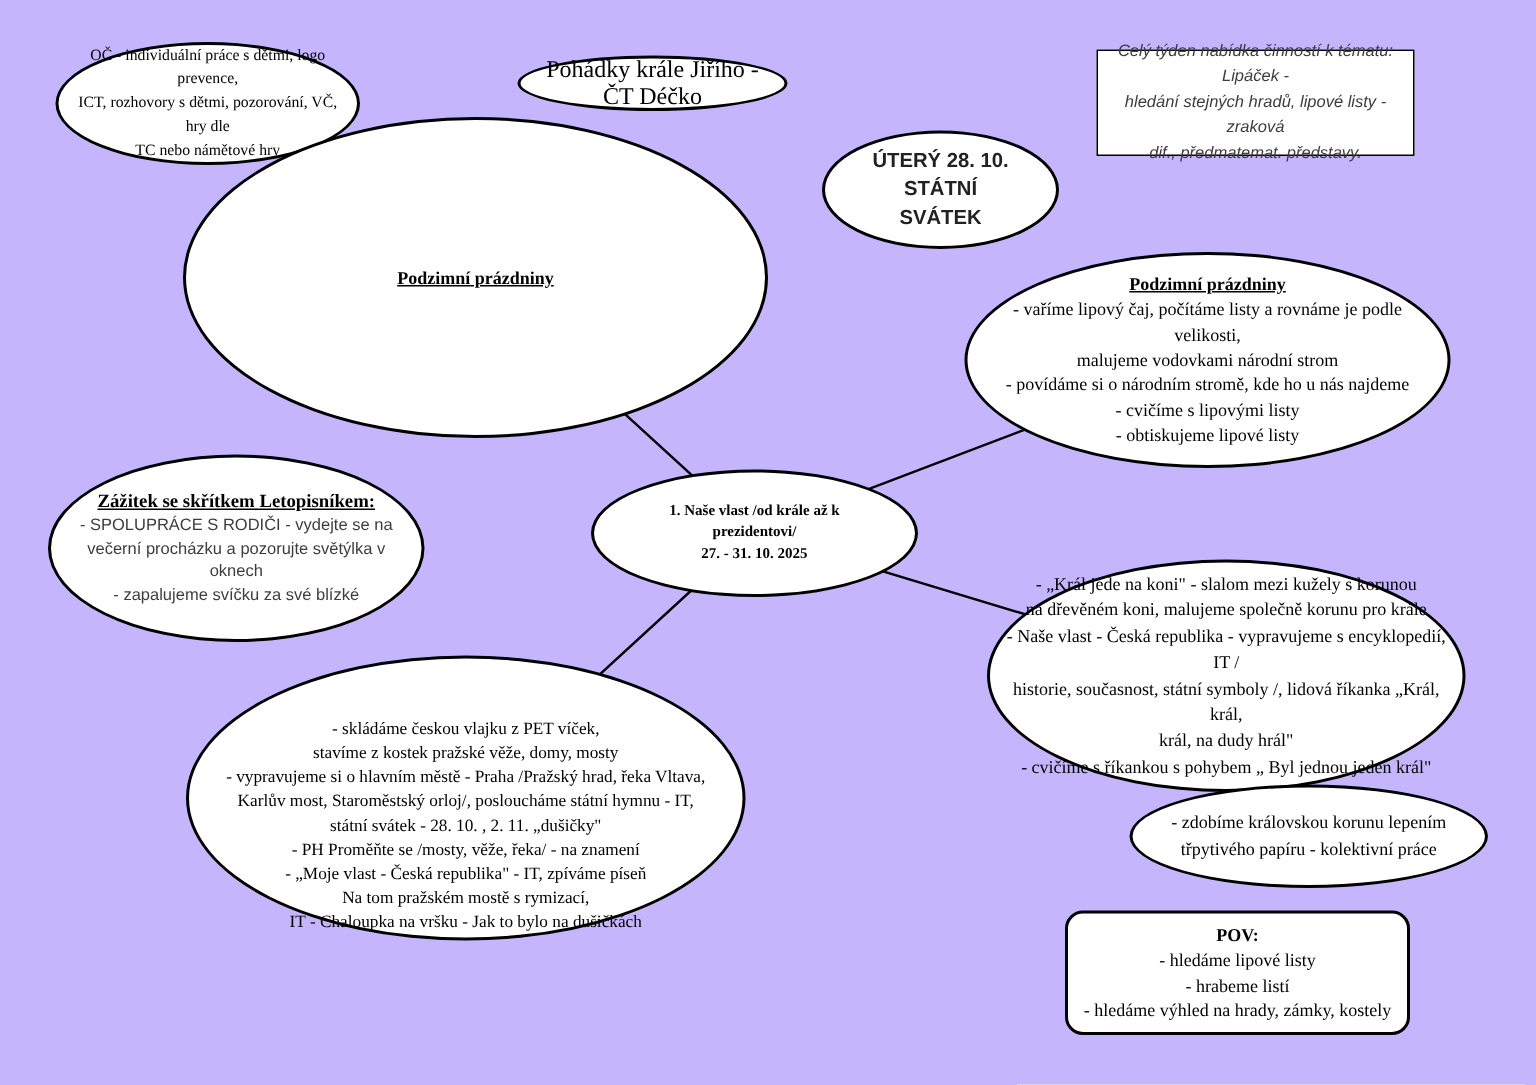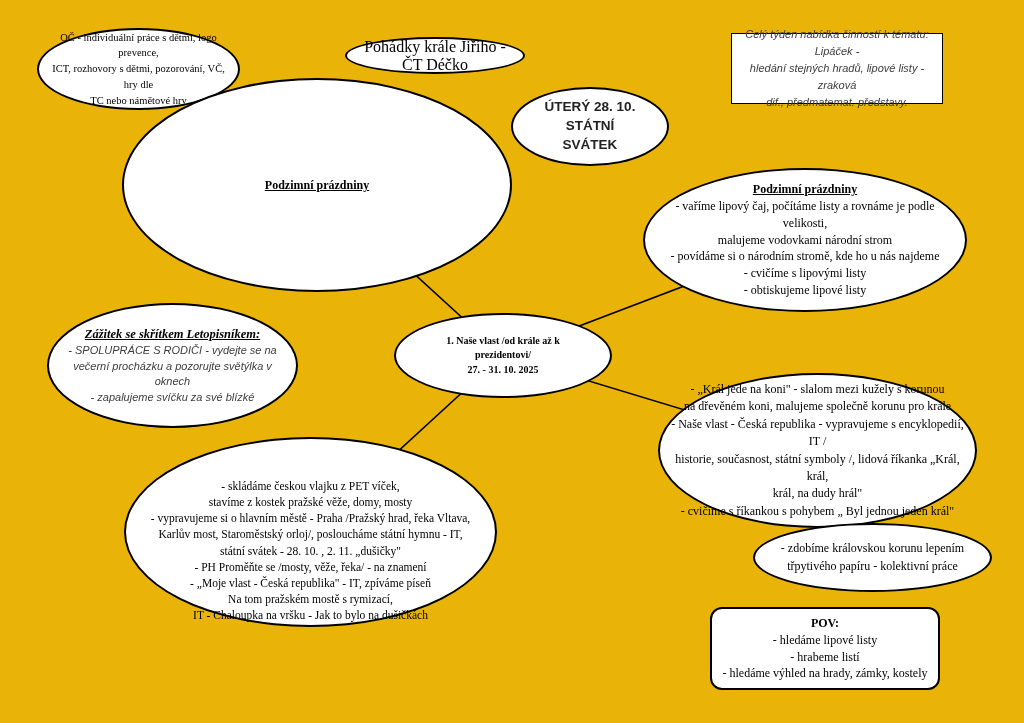--- a/index.html
+++ b/index.html
@@ -4,21 +4,21 @@
 <style>
   html, body {
     margin: 0;
     padding: 0;
     background: #e9e9e9;
   }
   .canvas {
     position: relative;
     width: 1024px;
     height: 723px;
-    background: #eab308;
+    background: #c4b5fd;
     overflow: hidden;
     font-family: "Liberation Serif", "DejaVu Serif", serif;
     color: #000;
   }
   .connector-layer {
     position: absolute;
     left: 0; top: 0;
     width: 1024px; height: 723px;
     z-index: 0;
   }
@@ -55,25 +55,25 @@
   .node-lines {
     white-space: pre-line;
   }
   .serif-body { font-family: "Liberation Serif", "DejaVu Serif", serif; }
   .sans-body  { font-family: "Liberation Sans", "DejaVu Sans", sans-serif; }
 
   
   .n-oc        { left: 37px;  top: 28px;  width: 203px; height: 82px;  font-size: 10.5px; line-height: 1.5; }
   .n-pohadky   { left: 345px; top: 37px;  width: 180px; height: 37px;  font-size: 16px; }
   .n-nabidka   { left: 731px; top: 33px;  width: 212px; height: 71px;  font-size: 11px; line-height: 1.55; color: #3d3d3d; }
-  .n-utery     { left: 511px; top: 87px;  width: 158px; height: 79px;  font-size: 13.5px; font-weight: bold; line-height: 1.4; color: #222; }
+  .n-utery     { left: 548px; top: 87px;  width: 158px; height: 79px;  font-size: 13.5px; font-weight: bold; line-height: 1.4; color: #222; }
   .n-podzim-l  { left: 122px; top: 78px;  width: 390px; height: 214px; font-size: 12px; line-height: 1.4; }
   .n-podzim-r  { left: 643px; top: 168px; width: 324px; height: 144px; font-size: 12px; line-height: 1.4; }
   .n-center    { left: 394px; top: 313px; width: 218px; height: 85px;  font-size: 10px; font-weight: bold; line-height: 1.45; }
-  .n-zazitek   { left: 47px;  top: 303px; width: 251px; height: 125px; font-size: 11px; line-height: 1.4; font-style: italic; }
+  .n-zazitek   { left: 32px;  top: 303px; width: 251px; height: 125px; font-size: 11px; line-height: 1.4; }
   .n-zazitek .node-title { font-size: 12.5px; font-family: "Liberation Serif", "DejaVu Serif", serif; }
   .n-zazitek .node-lines { color: #3d3d3d; }
   .n-vlajka    { left: 124px; top: 437px; width: 373px; height: 190px; font-size: 11.5px; line-height: 1.4; align-items: flex-end; }
   .n-kral      { left: 658px; top: 373px; width: 319px; height: 155px; font-size: 12px; line-height: 1.45; }
   .n-zdobime   { left: 753px; top: 523px; width: 239px; height: 69px;  font-size: 12px; line-height: 1.45; }
   .n-pov       { left: 710px; top: 607px; width: 230px; height: 83px;  font-size: 12px; line-height: 1.4; }
   .n-pov .node-title { text-decoration: none; }
 </style>
 </head>
 <body>

